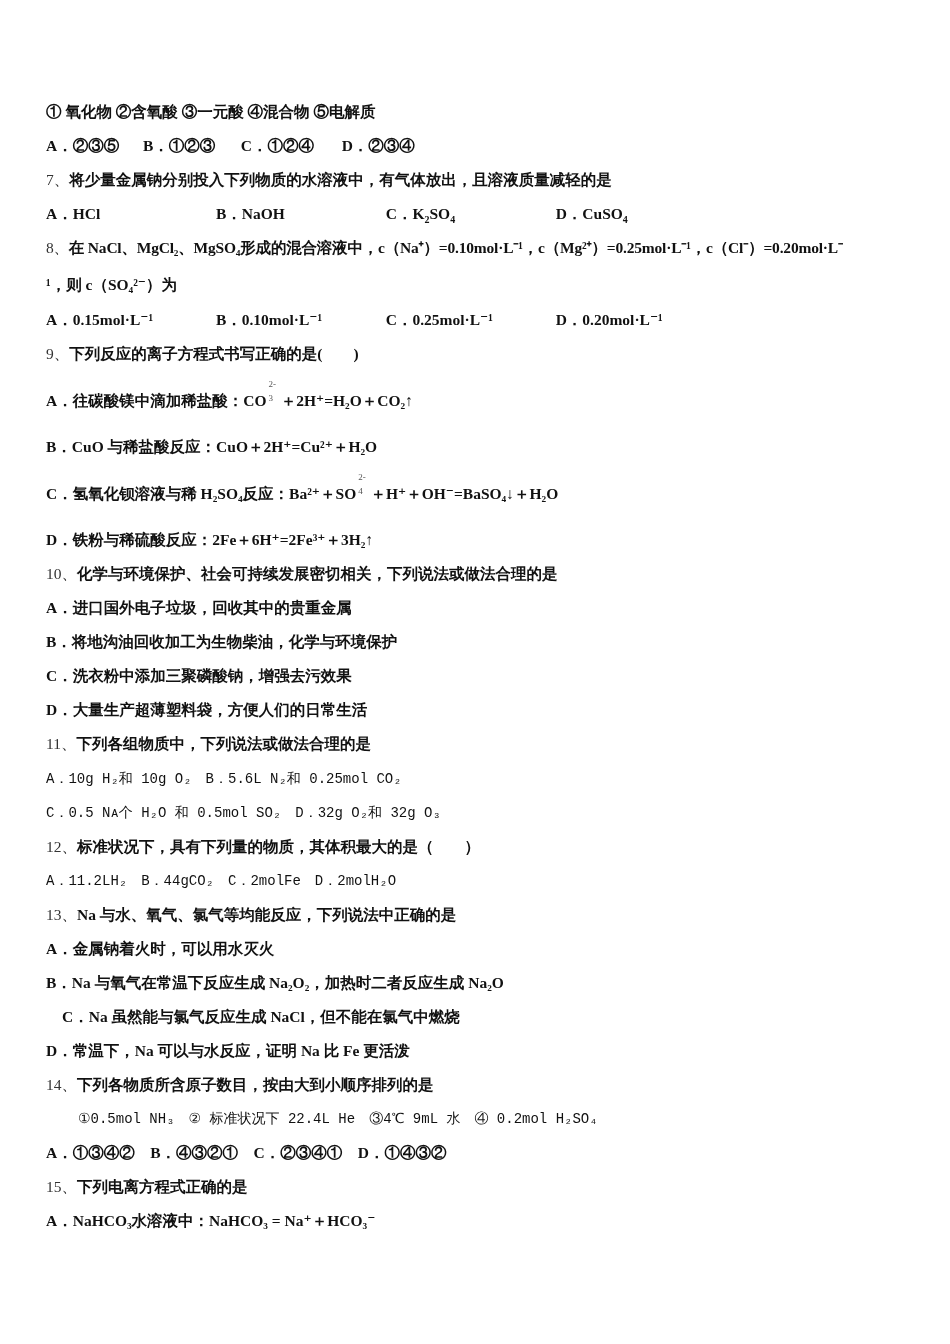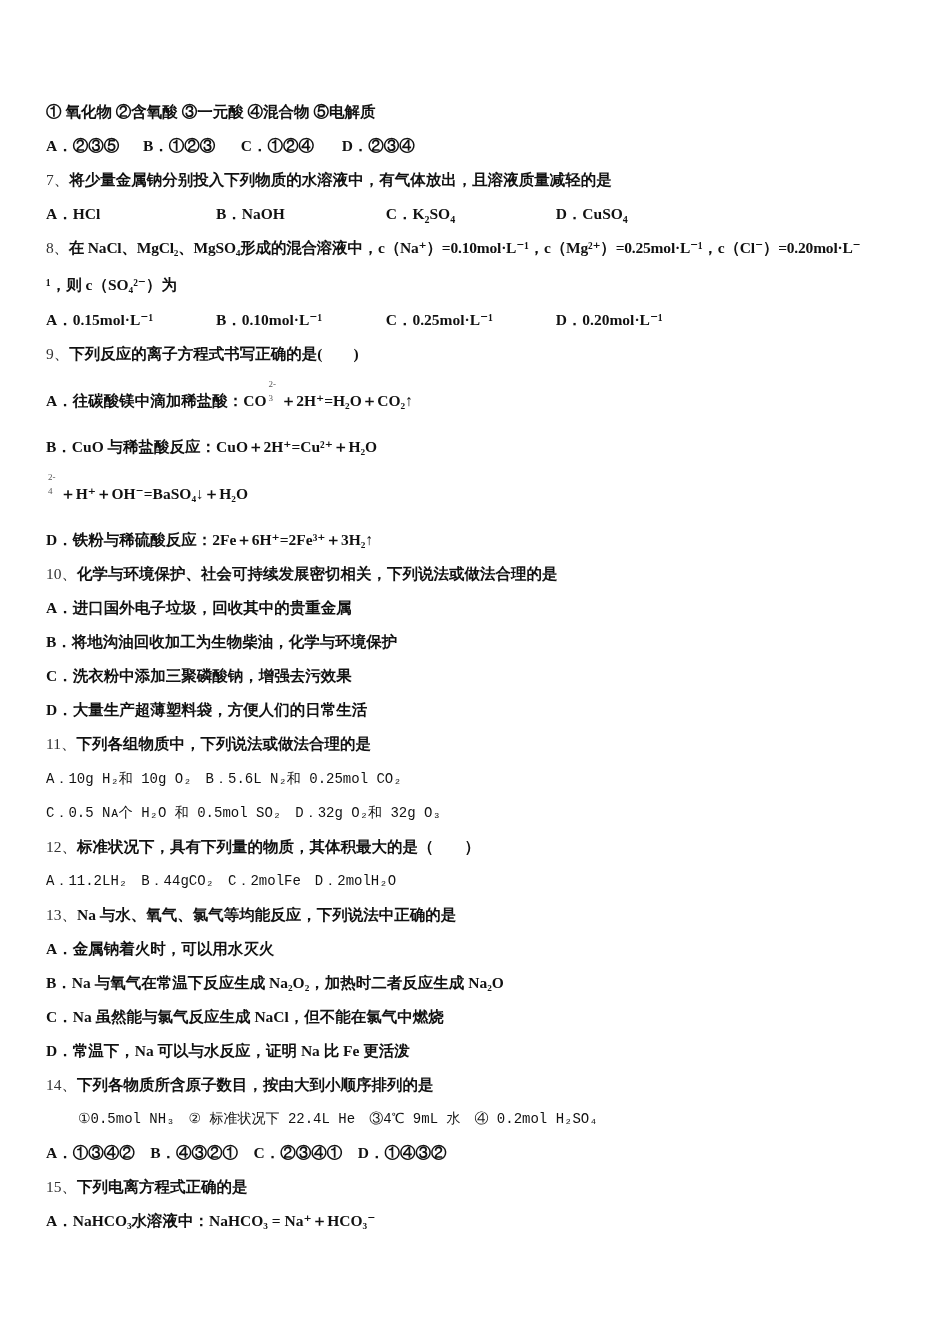--- a/index.html
+++ b/index.html
@@ -34,40 +34,40 @@
 <div class="line" style="top:170px;">
   <span class="num">7、</span><span>将少量金属钠分别投入下列物质的水溶液中，有气体放出，且溶液质量减轻的是</span>
 </div>
 <div class="line" style="top:204px;">
   <span class="opt" style="width:166px">A．HCl</span>
   <span class="opt" style="width:166px">B．NaOH</span>
   <span class="opt" style="width:166px"><span>C．K</span><sub>2</sub><span>SO</span><sub>4</sub></span>
   <span class="opt"><span>D．CuSO</span><sub>4</sub></span>
 </div>
 
-<div class="line" style="top:238px; letter-spacing:-0.2px;">
+<div class="line" style="top:238px; letter-spacing:-0.2px;font-family:Liberation Serif, serif;">
   <span class="num">8、</span><span>在 NaCl、MgCl₂、MgSO₄形成的混合溶液中，c（Na⁺）=0.10mol·L⁻¹，c（Mg²⁺）=0.25mol·L⁻¹，c（Cl⁻）=0.20mol·L⁻</span>
 </div>
 <div class="line" style="top:275px;">¹，则 c（SO₄²⁻）为</div>
 <div class="line" style="top:310px;">
   <span class="opt" style="width:166px">A．0.15mol·L⁻¹</span>
   <span class="opt" style="width:166px">B．0.10mol·L⁻¹</span>
   <span class="opt" style="width:166px">C．0.25mol·L⁻¹</span>
   <span class="opt">D．0.20mol·L⁻¹</span>
 </div>
 
 <div class="line" style="top:344px;">
   <span class="num">9、</span><span>下列反应的离子方程式书写正确的是(　　)</span>
 </div>
 <div class="line" style="top:391px;">
   <span>A．往碳酸镁中滴加稀盐酸：CO</span><span class="ion"><span class="top">2-</span><span class="bot">3</span></span>&nbsp;&nbsp;<span>＋2H⁺=H₂O＋CO₂↑</span>
 </div>
 <div class="line" style="top:437px;">B．CuO 与稀盐酸反应：CuO＋2H⁺=Cu²⁺＋H₂O</div>
 <div class="line" style="top:484px;">
-  <span class="ion"><span class="top">2-</span><span class="bot">4</span></span>&nbsp;&nbsp;<span>＋H⁺＋OH⁻=BaSO₄↓＋H₂O</span>
+  <span>C．氢氧化钡溶液与稀 H₂SO₄反应：Ba²⁺＋SO</span><span class="ion"><span class="top">2-</span><span class="bot">4</span></span>&nbsp;&nbsp;<span>＋H⁺＋OH⁻=BaSO₄↓＋H₂O</span>
 </div>
 <div class="line" style="top:530px;">D．铁粉与稀硫酸反应：2Fe＋6H⁺=2Fe³⁺＋3H₂↑</div>
 
 <div class="line" style="top:564px;">
   <span class="num">10、</span><span>化学与环境保护、社会可持续发展密切相关，下列说法或做法合理的是</span>
 </div>
 <div class="line" style="top:598px;text-align:center;">A．进口国外电子垃圾，回收其中的贵重金属</div>
 <div class="line" style="top:632px;">B．将地沟油回收加工为生物柴油，化学与环境保护</div>
 <div class="line" style="top:666px;">C．洗衣粉中添加三聚磷酸钠，增强去污效果</div>
 <div class="line" style="top:700px;">D．大量生产超薄塑料袋，方便人们的日常生活</div>
@@ -81,21 +81,21 @@
 <div class="line" style="top:837px;">
   <span class="num">12、</span><span>标准状况下，具有下列量的物质，其体积最大的是（　　）</span>
 </div>
 <div class="line mono" style="top:871px;">A．11.2LH₂　B．44gCO₂　C．2molFe　D．2molH₂O</div>
 
 <div class="line" style="top:905px;">
   <span class="num">13、</span><span>Na 与水、氧气、氯气等均能反应，下列说法中正确的是</span>
 </div>
 <div class="line" style="top:939px;">A．金属钠着火时，可以用水灭火</div>
 <div class="line" style="top:973px;">B．Na 与氧气在常温下反应生成 Na₂O₂，加热时二者反应生成 Na₂O</div>
-<div class="line" style="top:1007px;">C．Na 虽然能与氯气反应生成 NaCl，但不能在氯气中燃烧</div>
+<div class="line" style="top:1007px;margin-left:16px;">C．Na 虽然能与氯气反应生成 NaCl，但不能在氯气中燃烧</div>
 <div class="line" style="top:1041px;">D．常温下，Na 可以与水反应，证明 Na 比 Fe 更活泼</div>
 
 <div class="line" style="top:1075px;">
   <span class="num">14、</span><span>下列各物质所含原子数目，按由大到小顺序排列的是</span>
 </div>
 <div class="line mono" style="top:1109px;margin-left:32px;">①0.5mol NH₃　② 标准状况下 22.4L He　③4℃ 9mL 水　④ 0.2mol H₂SO₄</div>
 <div class="line" style="top:1143px;">A．①③④②　B．④③②①　C．②③④①　D．①④③②</div>
 
 <div class="line" style="top:1177px;">
   <span class="num">15、</span><span>下列电离方程式正确的是</span>

